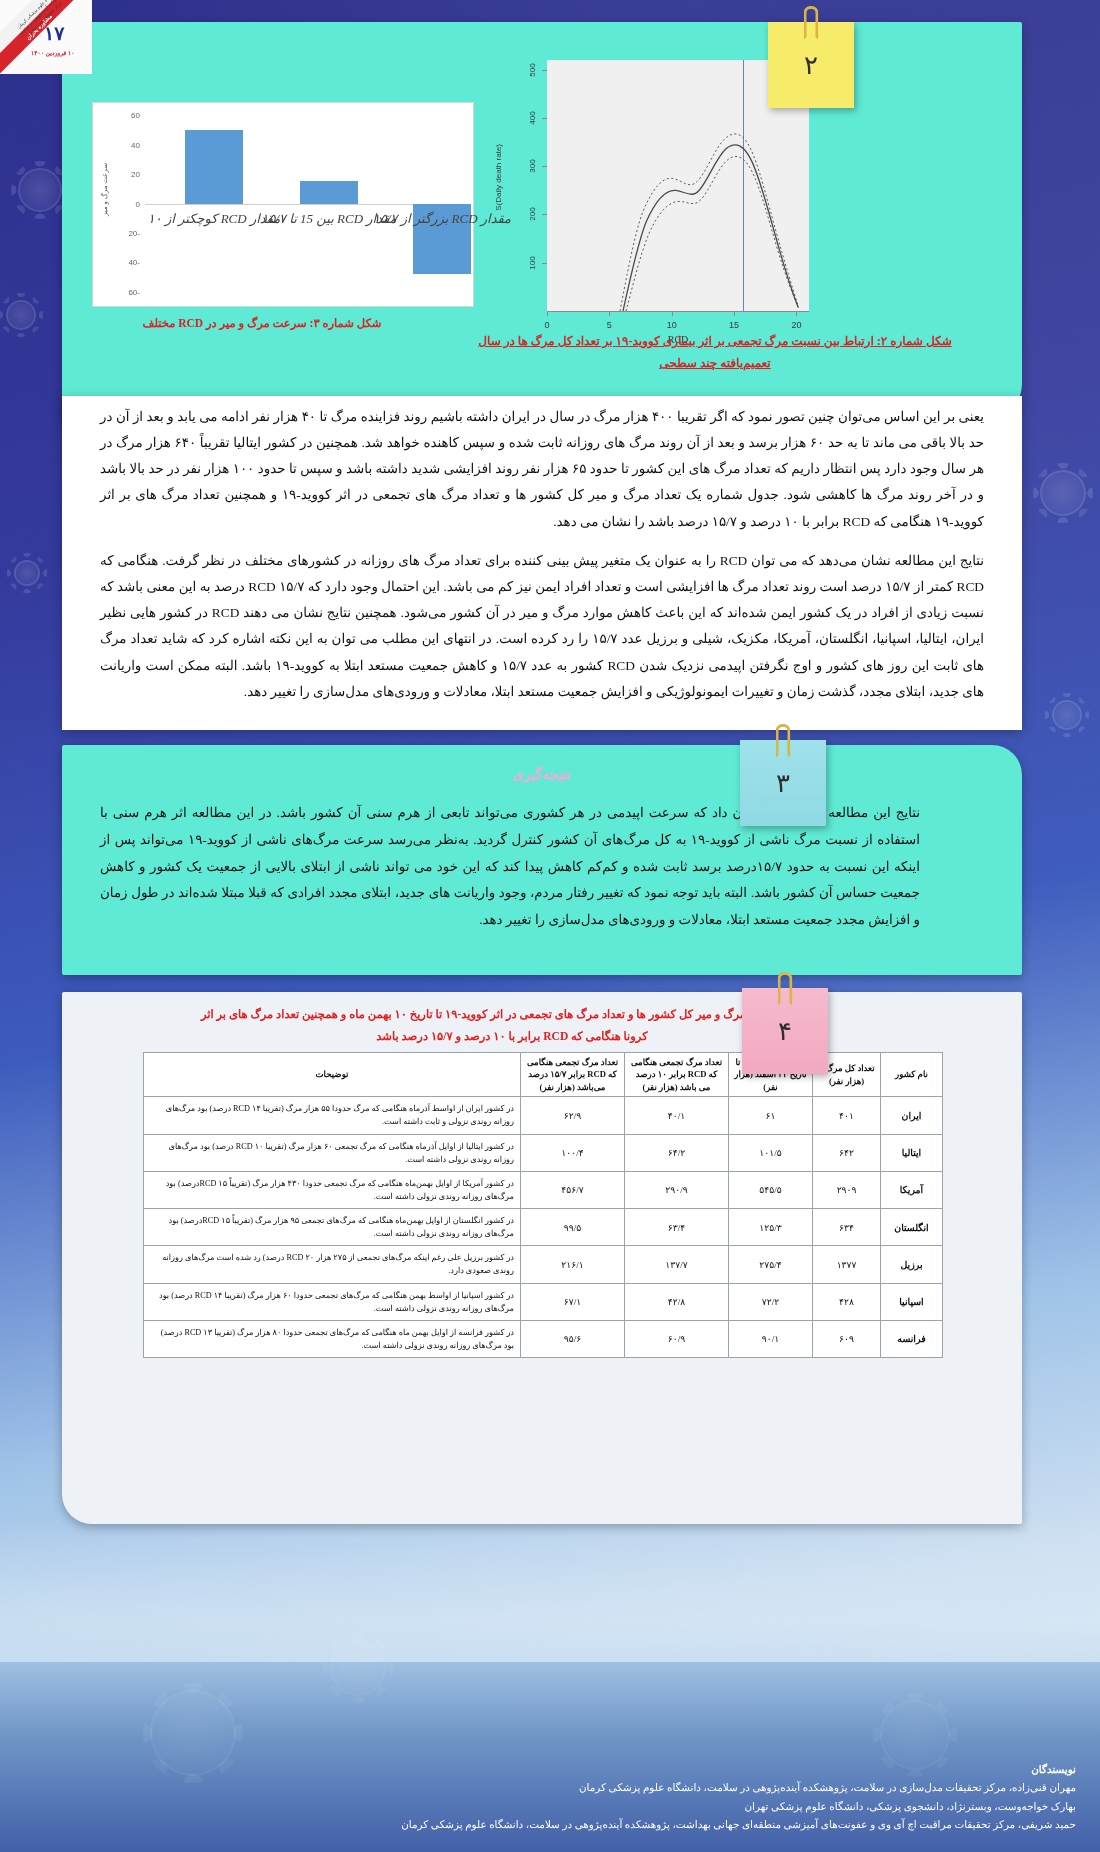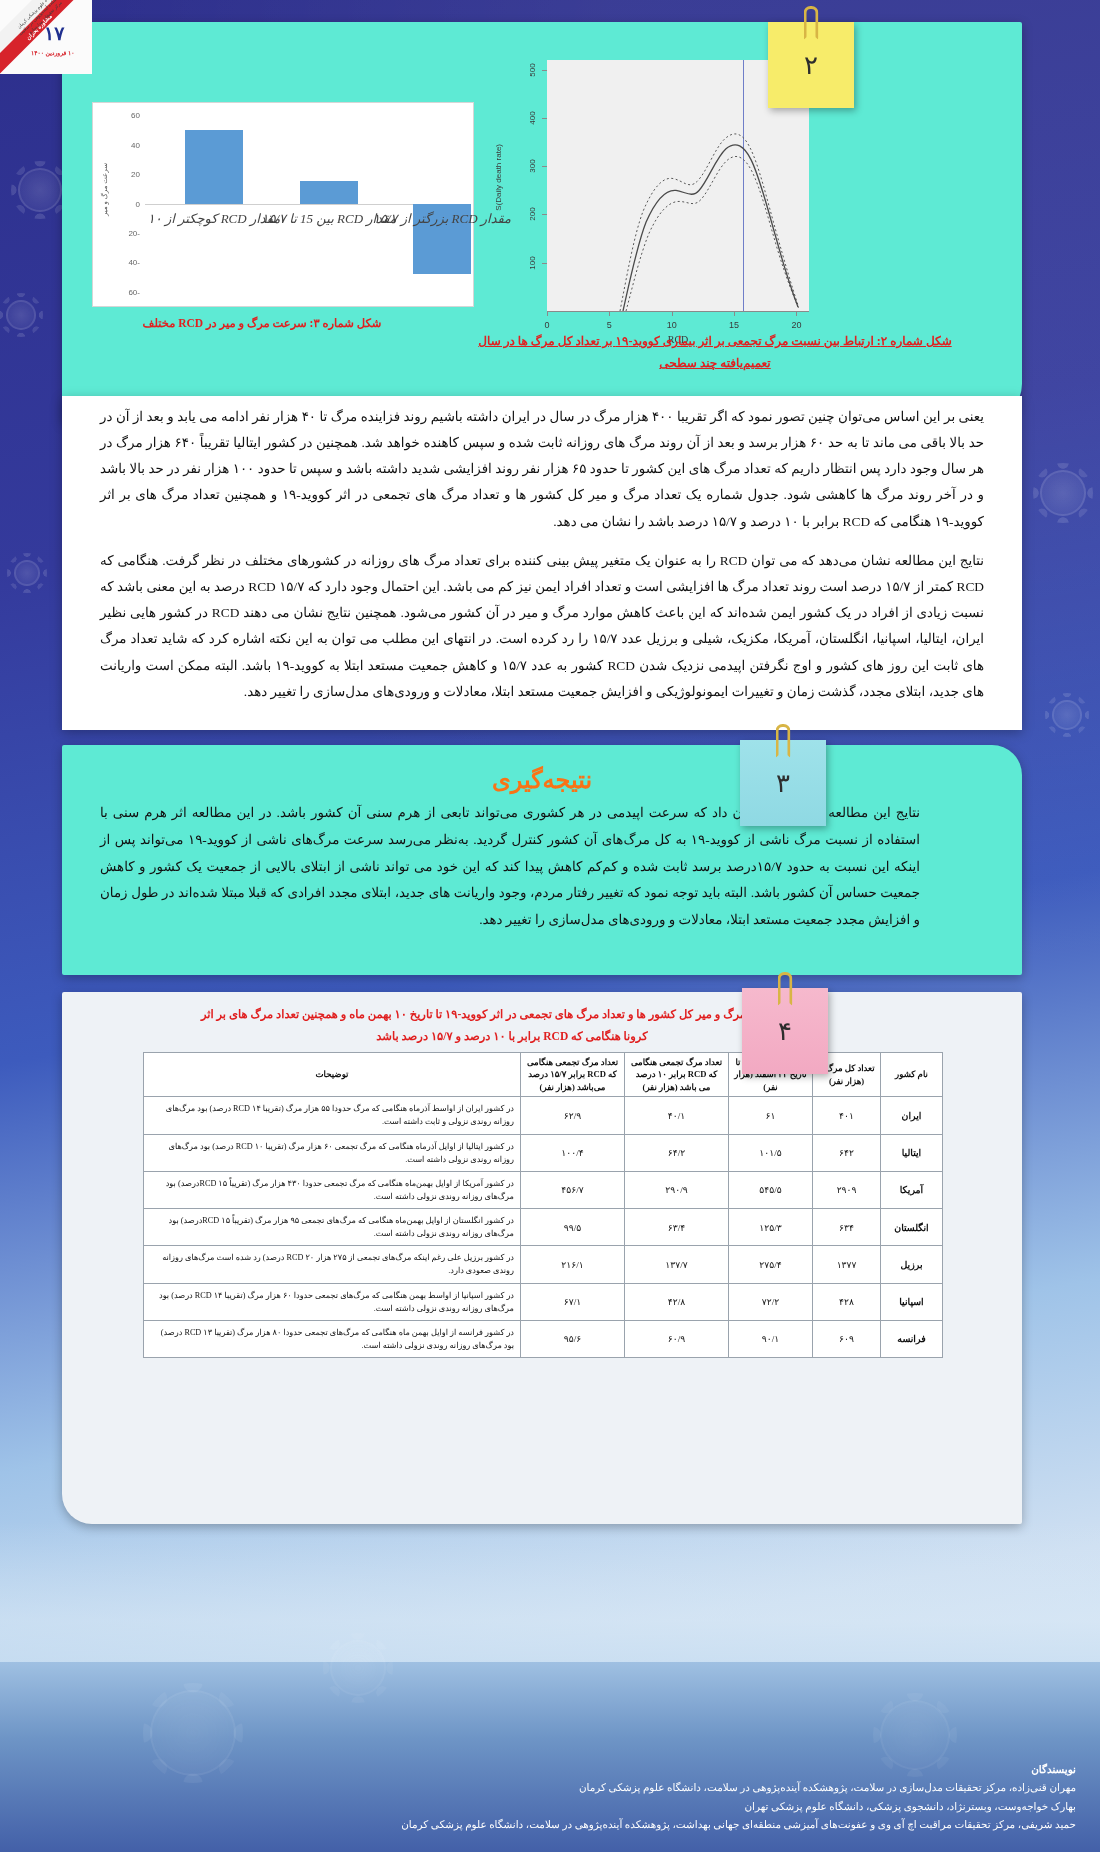--- a/index.html
+++ b/index.html
@@ -161,21 +161,21 @@
   
   .body-text{
     position:absolute; direction:rtl; text-align:justify; color:#111;
     font-size:13.4px; line-height:1.95; font-family:"Liberation Serif", serif;
   }
   .para1{ left:100px; top:404px; width:884px; }
   .para2{ left:100px; top:548px; width:884px; }
   
   .concl-title{
     position:absolute; left:0; right:16px; top:766px; text-align:center;
-    color:#f97316; font-weight:bold; font-size:24px; direction:rtl;
+    color:#f9a8d4; font-weight:bold; font-size:14px; direction:rtl;
   }
   .concl-body{
     position:absolute; left:100px; top:800px; width:820px; direction:rtl;
     text-align:justify; color:#111; font-size:13.4px; line-height:2.0;
   }
   
   .table-title{
     position:absolute; left:92px; top:1004px; width:840px; text-align:center;
     color:#e02020; font-weight:bold; font-size:11.5px; line-height:1.9; direction:rtl;
   }

